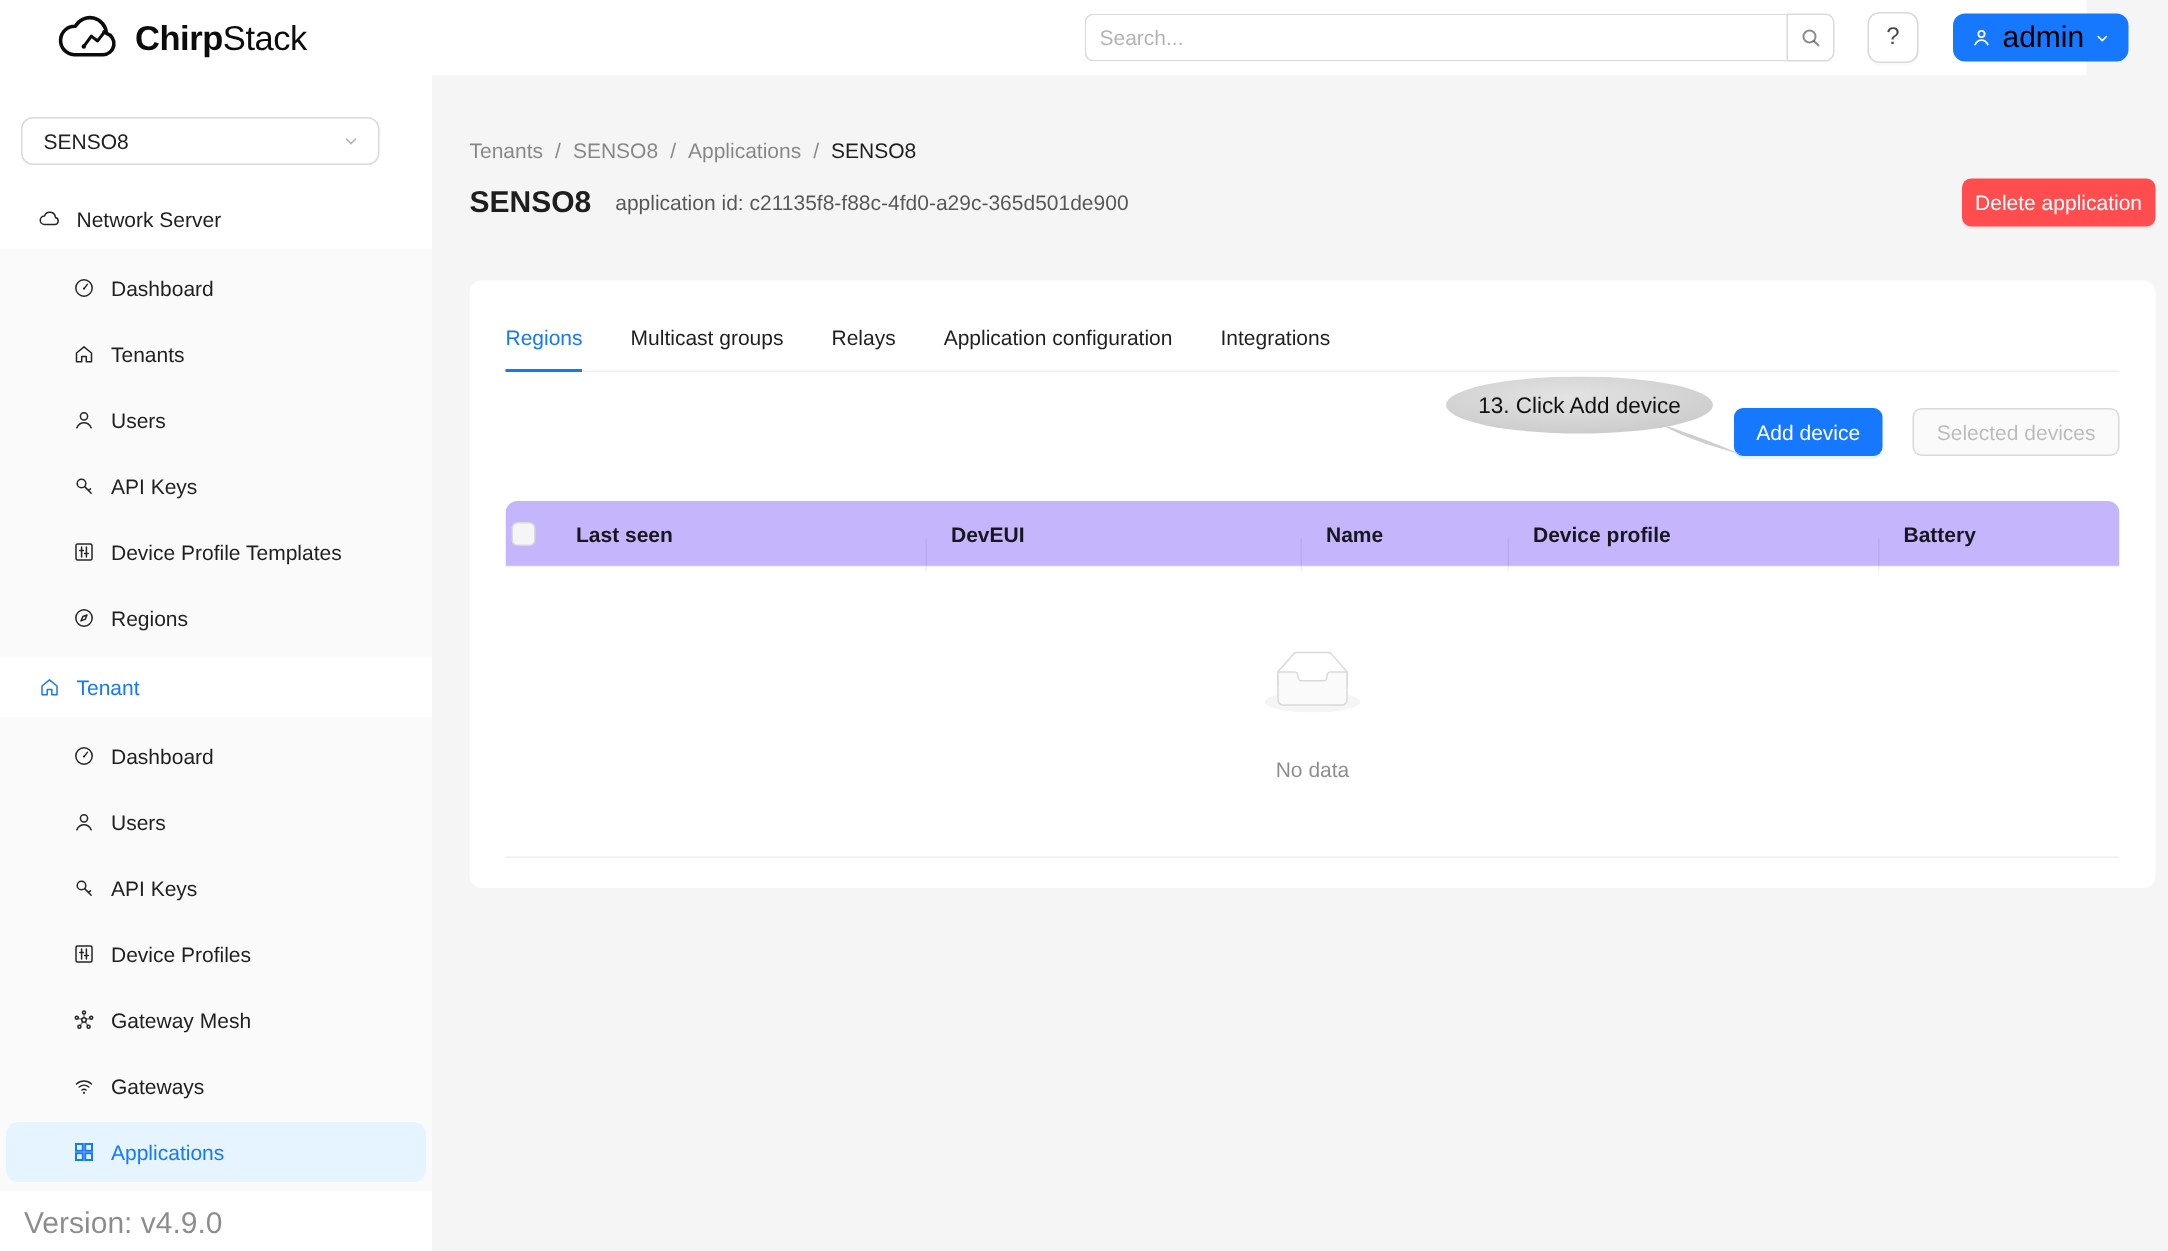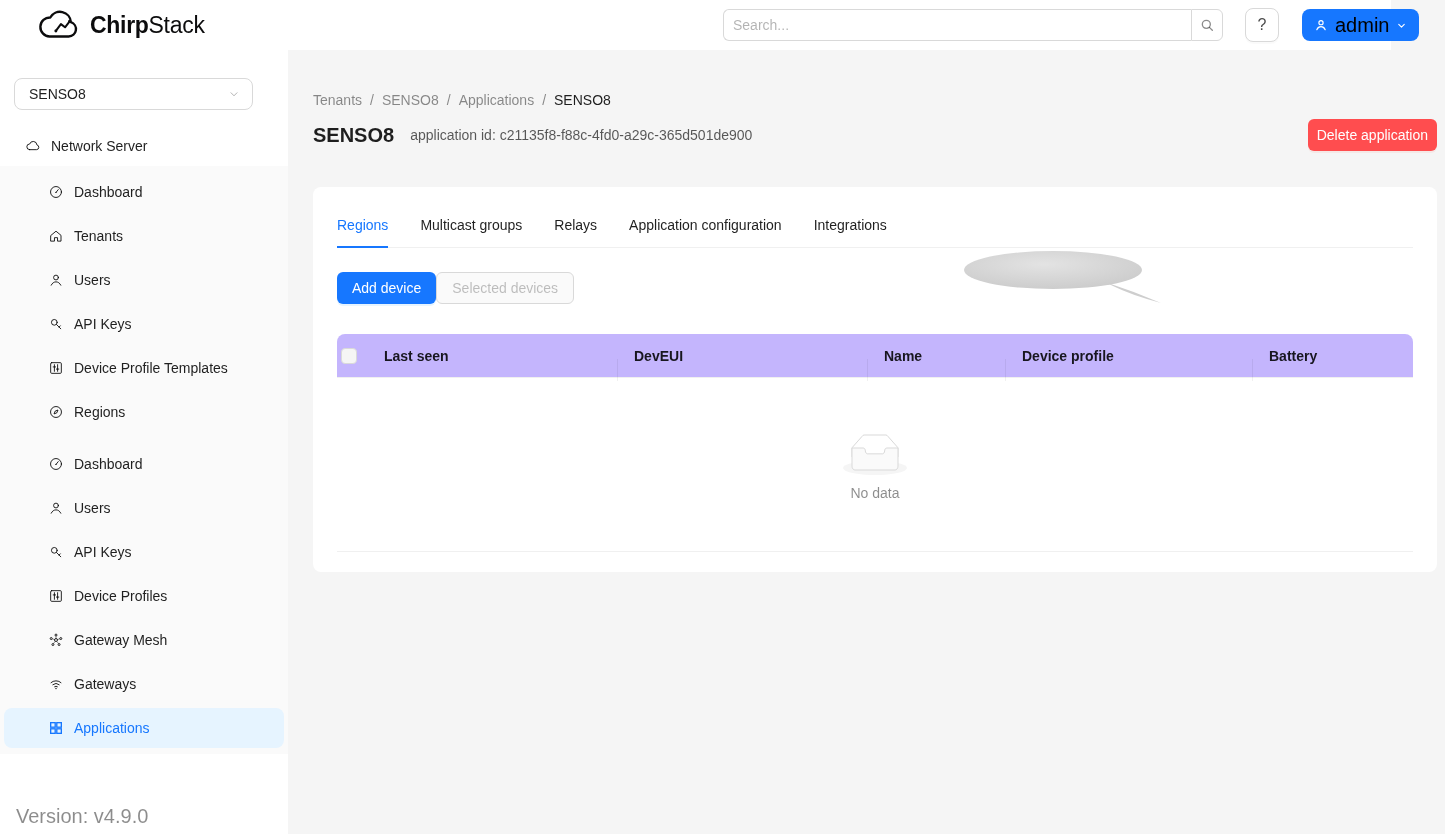--- a/index.html
+++ b/index.html
@@ -91,21 +91,21 @@
   .card {
     position: relative; margin: 36px 8px 0 25px; background: #fff;
     border-radius: 8px; padding: 0 24px 20px 24px;
   }
   .tabs-bar { display: flex; gap: 32px; padding-top: 30px; border-bottom: 1px solid #f0f0f0; }
   .tab { padding-bottom: 14px; font-size: 14px; color: rgba(0,0,0,0.88); cursor: pointer; position: relative; }
   .tab.active { color: #1677ff; }
   .tab.active::after {
     content: ""; position: absolute; left: 0; right: 0; bottom: -1px; height: 2px; background: #1677ff;
   }
-  .toolbar { display: flex; gap: 0; margin-top: 24px; }
+  .toolbar { display: flex; justify-content: flex-end; gap: 20px; margin-top: 24px; }
   .btn { height: 32px; padding: 0 15px; border-radius: 6px; font-size: 14px; cursor: pointer; font-family: "Liberation Sans", sans-serif; }
   .btn-primary { background: #1677ff; border: none; color: #fff; box-shadow: 0 2px 0 rgba(5,145,255,0.1); }
   .btn-disabled { background: rgba(0,0,0,0.02); border: 1px solid #d9d9d9; color: rgba(0,0,0,0.25); cursor: not-allowed; }
 
   .table { margin-top: 30px; }
   .thead {
     display: flex; align-items: center; height: 44px; background: #c4b5fd;
     border-radius: 8px 8px 0 0; border-bottom: 1px solid #f0f0f0;
   }
   .th { font-weight: 700; font-size: 14px; color: rgba(0,0,0,0.88); padding: 0 16px; position: relative; }
@@ -116,21 +116,21 @@
   .th-check { width: 31px; padding: 0 0 0 4px; display: flex; align-items: center; }
   .th-check::after { display: none; }
   .checkbox {
     width: 16px; height: 16px; border: 1px solid #d9d9d9; border-radius: 4px; background: #f5f5f5; cursor: pointer;
   }
   .w-lastseen { width: 250px; } .w-deveui { width: 250px; } .w-name { width: 138px; }
   .w-profile { width: 247px; } .w-battery { flex: 1; }
 
   .empty {
     display: flex; flex-direction: column; align-items: center;
-    padding: 56px 0 50px 0; border-bottom: 1px solid #f0f0f0;
+    padding: 56px 0 50px 0; border-bottom: 1px solid #f0f0f0; gap: 20px;
   }
   .empty-text { margin-top: 10px; color: rgba(0,0,0,0.45); font-size: 14px; }
 
   
   .bubble { position: absolute; left: 650px; top: 64px; width: 210px; height: 55px; z-index: 5; pointer-events: none; }
   .bubble-label {
     position: absolute; left: 650px; top: 64px; width: 180px; height: 38px;
     display: flex; align-items: center; justify-content: center;
     font-size: 15px; color: #111; z-index: 6; white-space: nowrap;
   }
@@ -253,20 +253,28 @@
         <span class="icon16">
           <svg width="16" height="16" viewBox="0 0 24 24" fill="none" stroke="rgba(0,0,0,0.85)" stroke-width="1.5" stroke-linejoin="round">
             <circle cx="12" cy="12" r="8.2"></circle>
               <path d="M15 9l-1.9 4.4L9 14.9l1.9-4.4z"></path>
           </svg>
         </span>
         <span>Regions</span>
       </div>
     </div>
 
+    <div class="menu-section blue">
+      <span class="icon16">
+        <svg width="16" height="16" viewBox="0 0 24 24" fill="none" stroke="#1677ff" stroke-width="1.5" stroke-linecap="round" stroke-linejoin="round">
+          <path d="M4.5 11L12 4.8 19.5 11v8.7h-5.2v-5.2h-4.6v5.2H4.5z"></path>
+        </svg>
+      </span>
+      <span>Tenant</span>
+    </div>
 
     <div class="menu-group">
       <div class="menu-item">
         <span class="icon16">
           <svg width="16" height="16" viewBox="0 0 24 24" fill="none" stroke="rgba(0,0,0,0.85)" stroke-width="1.5" stroke-linecap="round" stroke-linejoin="round">
             <circle cx="12" cy="12" r="8.2"></circle>
               <path d="M12 12.6l3.4-4.2"></path>
               <circle cx="12" cy="12.6" r="1" fill="rgba(0,0,0,0.85)" stroke="none"></circle>
           </svg>
         </span>
@@ -369,20 +377,21 @@
     <svg class="bubble" viewBox="0 0 210 55">
       <defs>
         <radialGradient id="bubbleGrad" cx="45%" cy="35%" r="75%">
           <stop offset="0%" stop-color="#e3e3e3"></stop>
           <stop offset="100%" stop-color="#c9c9c9"></stop>
         </radialGradient>
       </defs>
       <ellipse cx="90" cy="19" rx="89" ry="19" fill="url(#bubbleGrad)"></ellipse>
       <path d="M142 31 Q170 40 198 52 Q168 44 150 35 Z" fill="#cecece"></path>
     </svg>
+    <div class="bubble-label">13. Click Add device</div>
 
     <div class="toolbar">
       <button class="btn btn-primary">Add device</button>
       <button class="btn btn-disabled">Selected devices</button>
     </div>
 
     <div class="table">
       <div class="thead">
         <div class="th th-check">
           <span class="checkbox"></span>

